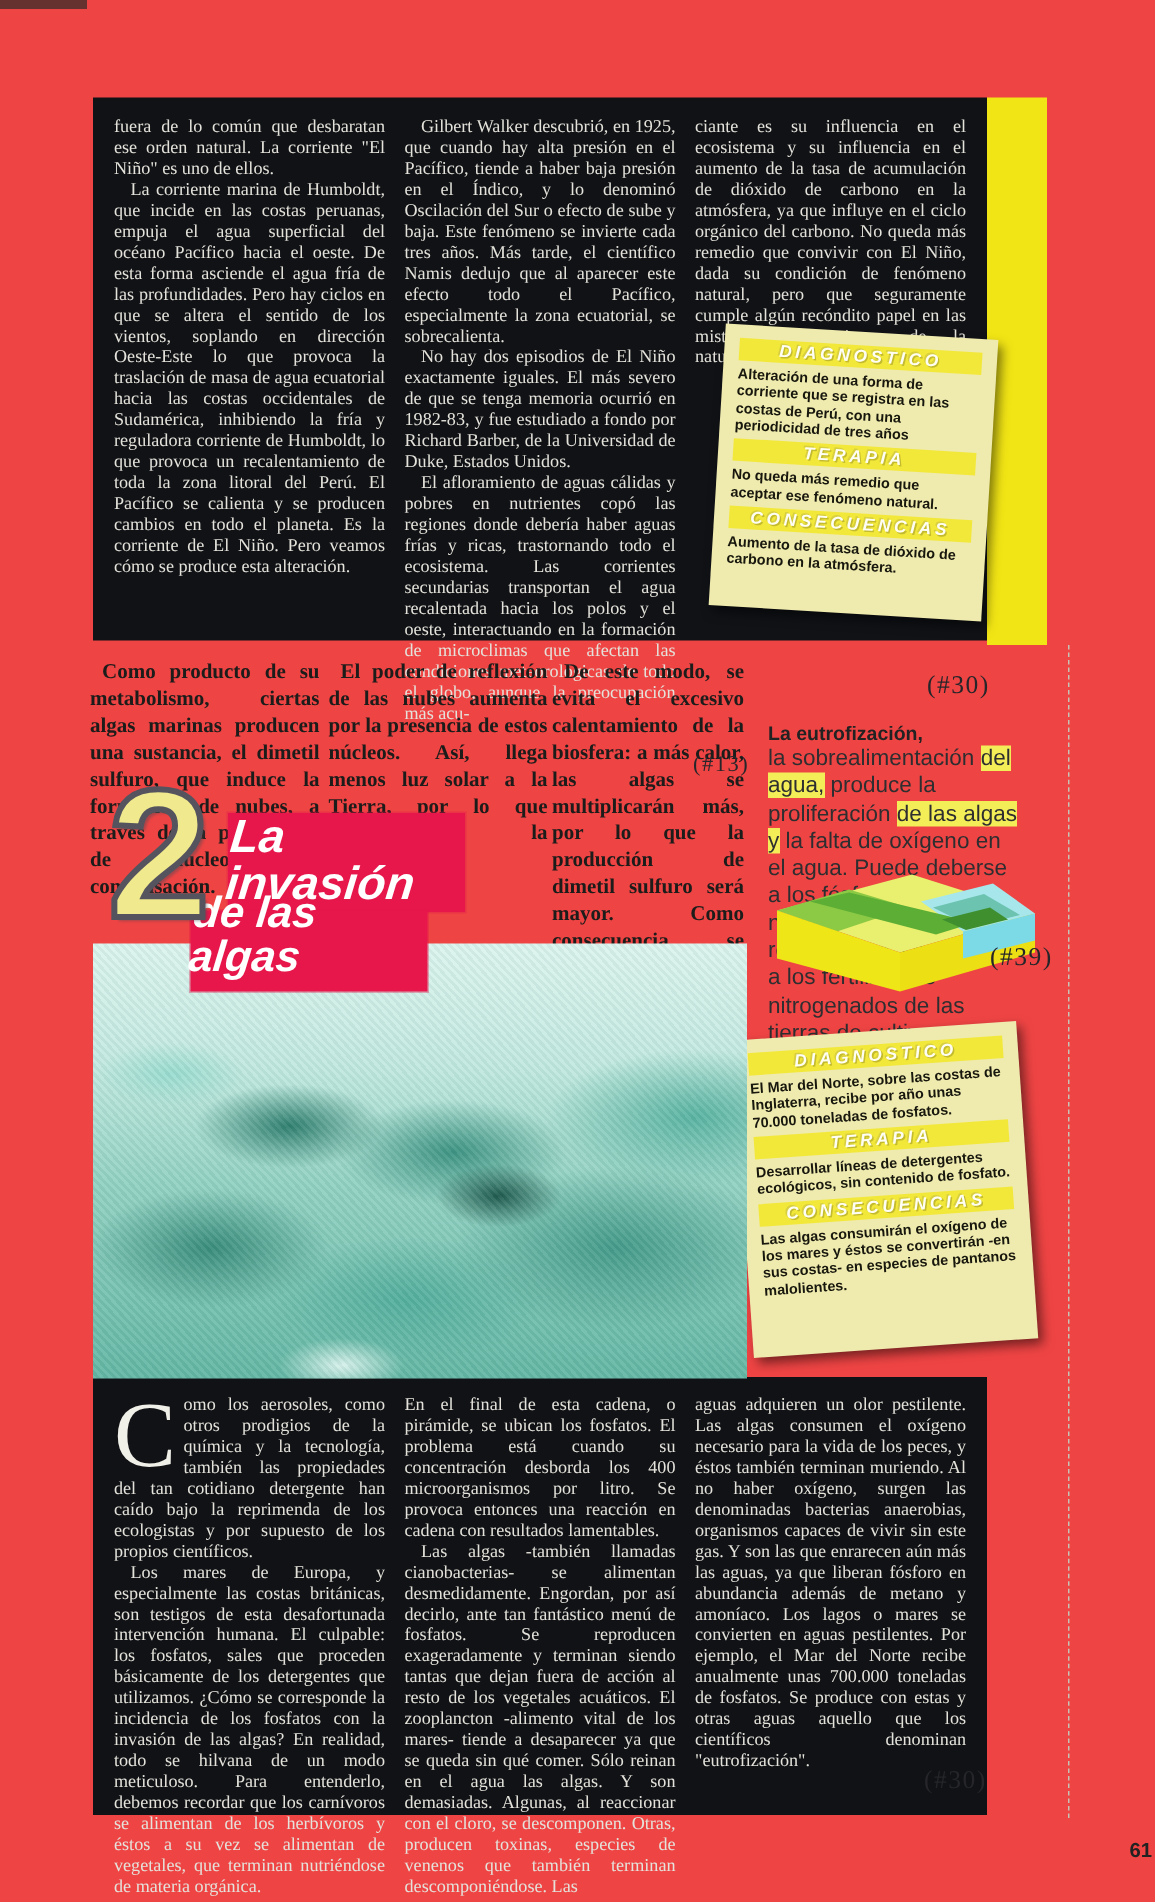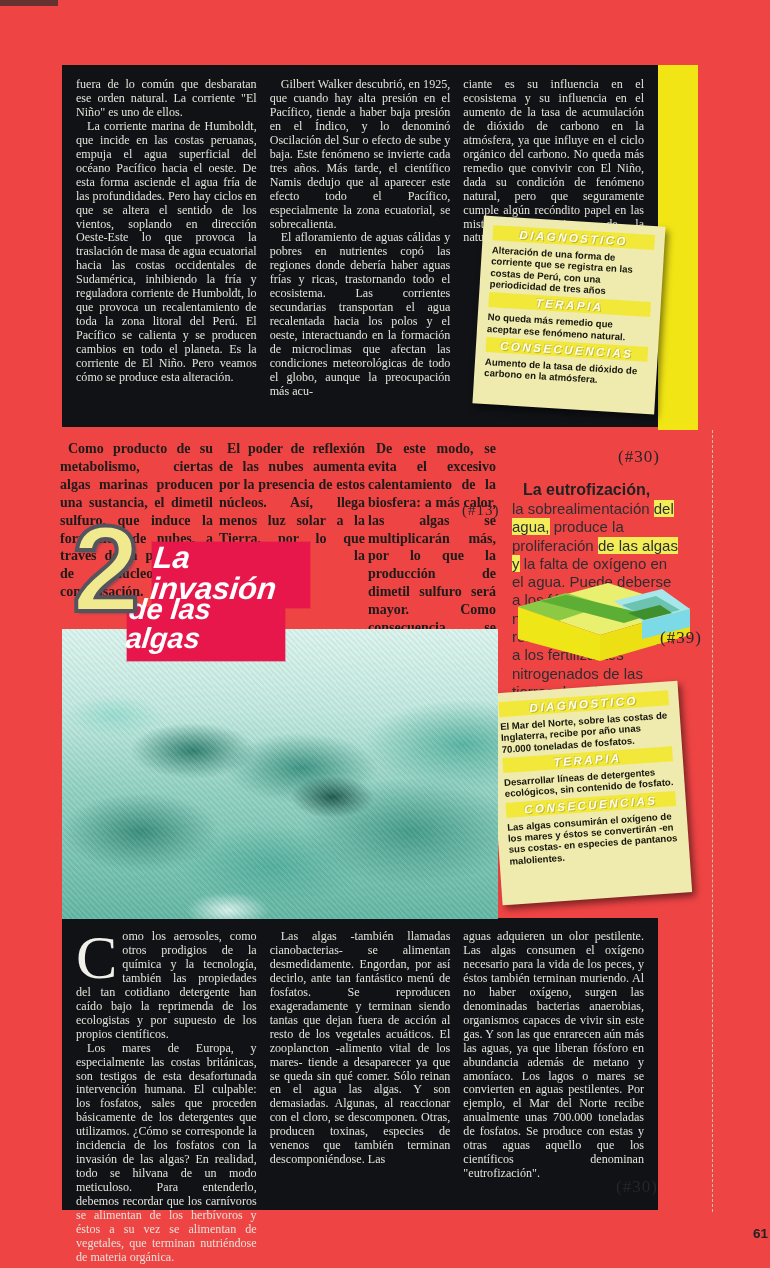--- a/index.html
+++ b/index.html
@@ -34,21 +34,21 @@
   .annot{position:absolute;font-size:17px;color:#26262a;letter-spacing:1px;}
 
   
   .note{position:absolute;font-size:14px;font-weight:bold;line-height:1.28;color:#1c1c1a;
         text-align:justify;font-family:"Liberation Serif",serif;}
   .note p{margin:0;text-indent:8px;}
 
   
   .eutro{position:absolute;left:512px;top:481px;width:168px;
          font-family:"Liberation Sans",sans-serif;color:#2e2e30;}
-  .eutro h3{margin:0 11px 1px;font-size:16px;font-weight:bold;color:#222;}
+  .eutro h3{margin:0 0 1px;font-size:13px;font-weight:bold;color:#222;}
   .eutro p{margin:0;font-size:15px;font-weight:normal;line-height:1.22;}
   .hl{background:#f3ee58;}
 
   
   .numeral{position:absolute;left:72px;top:508px;font-family:"Liberation Sans",sans-serif;
         font-weight:bold;font-size:122px;line-height:1;color:#f0e98d;
         -webkit-text-stroke:4px #55545e;text-shadow:3px 3px 2px rgba(70,70,80,.45);z-index:6;}
   .tbox{position:absolute;background:#e7164b;z-index:5;display:flex;align-items:flex-end;
         justify-content:center;box-shadow:0 0 0 1px rgba(230,20,75,.35);}
   .tbox1{left:152px;top:542px;width:158px;height:66px;}
@@ -88,20 +88,21 @@
   <div class="page-edge-line"></div>
 
   <section class="black-box top-box">
     <div class="cols">
       <div class="col">
         <p class="noind">fuera de lo común que desbaratan ese orden natural. La corriente "El Niño" es uno de ellos.</p>
         <p>La corriente marina de Humboldt, que incide en las costas peruanas, empuja el agua superficial del océano Pacífico hacia el oeste. De esta forma asciende el agua fría de las profundidades. Pero hay ciclos en que se altera el sentido de los vientos, soplando en dirección Oeste-Este lo que provoca la traslación de masa de agua ecuatorial hacia las costas occidentales de Sudamérica, inhibiendo la fría y reguladora corriente de Humboldt, lo que provoca un recalentamiento de toda la zona litoral del Perú. El Pacífico se calienta y se producen cambios en todo el planeta. Es la corriente de El Niño. Pero veamos cómo se produce esta alteración.</p>
       </div>
       <div class="col">
         <p>Gilbert Walker descubrió, en 1925, que cuando hay alta presión en el Pacífico, tiende a haber baja presión en el Índico, y lo denominó Oscilación del Sur o efecto de sube y baja. Este fenómeno se invierte cada tres años. Más tarde, el científico Namis dedujo que al aparecer este efecto todo el Pacífico, especialmente la zona ecuatorial, se sobrecalienta.</p>
+        <p>No hay dos episodios de El Niño exactamente iguales. El más severo de que se tenga memoria ocurrió en 1982-83, y fue estudiado a fondo por Richard Barber, de la Universidad de Duke, Estados Unidos.</p>
         <p>El afloramiento de aguas cálidas y pobres en nutrientes copó las regiones donde debería haber aguas frías y ricas, trastornando todo el ecosistema. Las corrientes secundarias transportan el agua recalentada hacia los polos y el oeste, interactuando en la formación de microclimas que afectan las condiciones meteorológicas de todo el globo, aunque la preocupación más acu-</p>
       </div>
       <div class="col">
         <p class="noind">ciante es su influencia en el ecosistema y su influencia en el aumento de la tasa de acumulación de dióxido de carbono en la atmósfera, ya que influye en el ciclo orgánico del carbono. No queda más remedio que convivir con El Niño, dada su condición de fenómeno natural, pero que seguramente cumple algún recóndito papel en las misteriosas ecuaciones de la naturaleza.</p>
       </div>
     </div>
   </section>
   <div class="yellow-stripe"></div>
 
   <aside class="card card1">
@@ -163,20 +164,21 @@
     <p class="card-t">Las algas consumirán el oxígeno de los mares y éstos se convertirán -en sus costas- en especies de pantanos malolientes.</p>
   </aside>
 
   <section class="black-box bottom-box">
     <div class="cols">
       <div class="col">
         <p class="noind"><span style="float:left;font-size:62px;line-height:.82;padding:2px 5px 0 0;color:#f0efe8;">C</span><span>omo los aerosoles, como otros prodigios de la química y la tecnología, también las propiedades del tan cotidiano detergente han caído bajo la reprimenda de los ecologistas y por supuesto de los propios científicos.</span></p>
         <p>Los mares de Europa, y especialmente las costas británicas, son testigos de esta desafortunada intervención humana. El culpable: los fosfatos, sales que proceden básicamente de los detergentes que utilizamos. ¿Cómo se corresponde la incidencia de los fosfatos con la invasión de las algas? En realidad, todo se hilvana de un modo meticuloso. Para entenderlo, debemos recordar que los carnívoros se alimentan de los herbívoros y éstos a su vez se alimentan de vegetales, que terminan nutriéndose de materia orgánica.</p>
       </div>
       <div class="col">
+        <p class="noind">En el final de esta cadena, o pirámide, se ubican los fosfatos. El problema está cuando su concentración desborda los 400 microorganismos por litro. Se provoca entonces una reacción en cadena con resultados lamentables.</p>
         <p>Las algas -también llamadas cianobacterias- se alimentan desmedidamente. Engordan, por así decirlo, ante tan fantástico menú de fosfatos. Se reproducen exageradamente y terminan siendo tantas que dejan fuera de acción al resto de los vegetales acuáticos. El zooplancton -alimento vital de los mares- tiende a desaparecer ya que se queda sin qué comer. Sólo reinan en el agua las algas. Y son demasiadas. Algunas, al reaccionar con el cloro, se descomponen. Otras, producen toxinas, especies de venenos que también terminan descomponiéndose. Las</p>
       </div>
       <div class="col">
         <p class="noind">aguas adquieren un olor pestilente. Las algas consumen el oxígeno necesario para la vida de los peces, y éstos también terminan muriendo. Al no haber oxígeno, surgen las denominadas bacterias anaerobias, organismos capaces de vivir sin este gas. Y son las que enrarecen aún más las aguas, ya que liberan fósforo en abundancia además de metano y amoníaco. Los lagos o mares se convierten en aguas pestilentes. Por ejemplo, el Mar del Norte recibe anualmente unas 700.000 toneladas de fosfatos. Se produce con estas y otras aguas aquello que los científicos denominan "eutrofización".</p>
       </div>
     </div>
   </section>
 
   <div class="annot" style="left:616px;top:1177px;">(#30)</div>
   <div class="pagenum">61</div>

